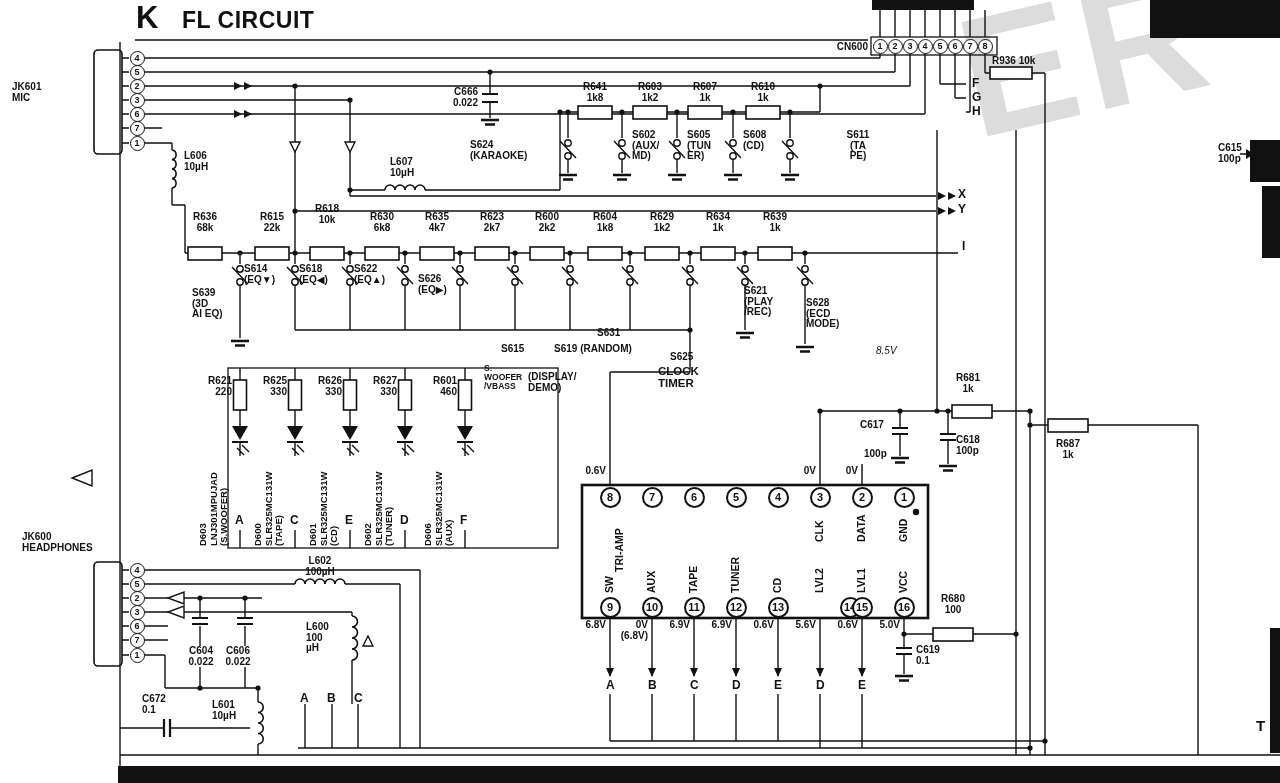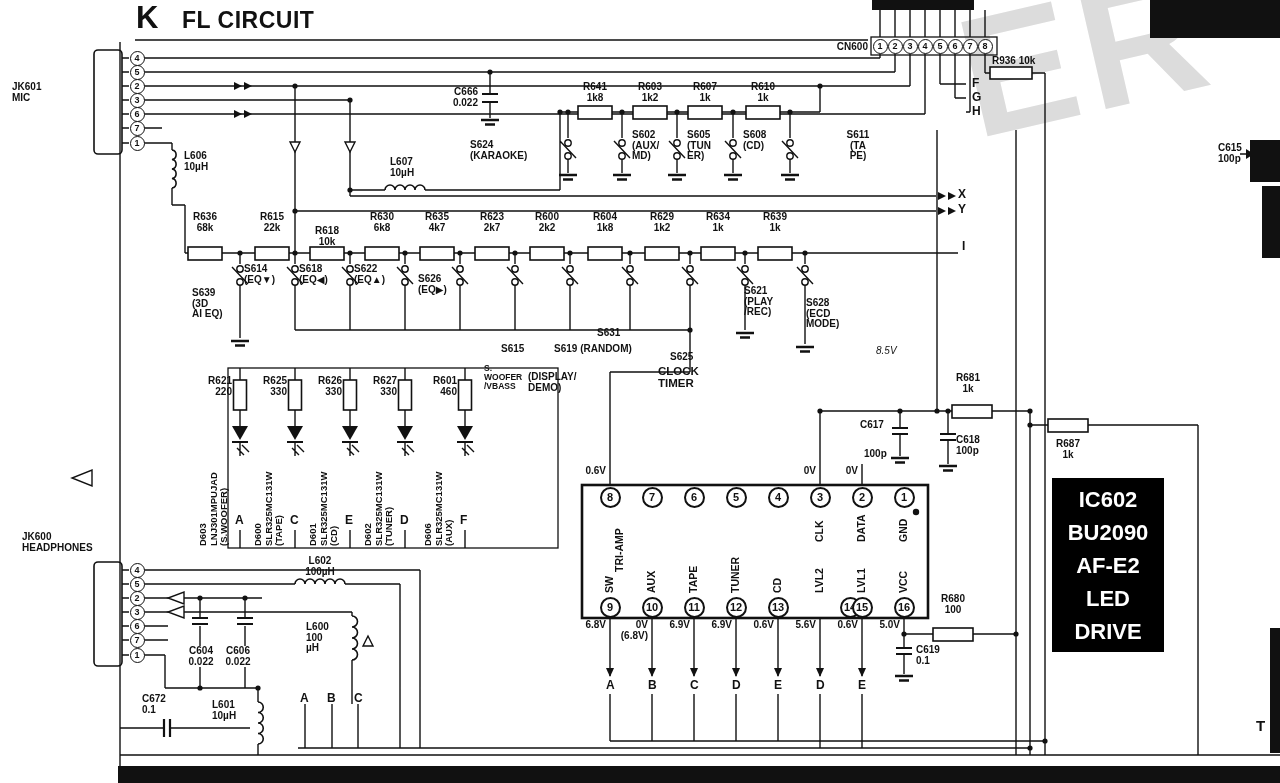--- a/index.html
+++ b/index.html
@@ -276,25 +276,20 @@
 
   <div class="lbl it" style="left:876px;top:346px">8.5V</div>
   <div class="lbl net" style="left:972px;top:77px">F</div>
   <div class="lbl net" style="left:972px;top:91px">G</div>
   <div class="lbl net" style="left:972px;top:105px">H</div>
   <div class="lbl net" style="left:958px;top:188px">X</div>
   <div class="lbl net" style="left:958px;top:203px">Y</div>
   <div class="lbl net" style="left:962px;top:240px">I</div>
   <div class="lbl t3" style="left:1256px;top:718px">T</div>
 
-  <div class="icbox" style="left:1052px;top:478px;width:112px;height:174px">IC602
-BU2090
-AF-E2
-LED
-DRIVE</div>
   <div class="vlbl vsig" style="left:614px;top:572px">TRI-AMP</div>
 
   <div class="pin" style="left: 872.5px; top: 38.5px;">1</div>
     <div class="pin" style="left: 887.5px; top: 38.5px;">2</div>
     <div class="pin" style="left: 902.5px; top: 38.5px;">3</div>
     <div class="pin" style="left: 917.5px; top: 38.5px;">4</div>
     <div class="pin" style="left: 932.5px; top: 38.5px;">5</div>
     <div class="pin" style="left: 947.5px; top: 38.5px;">6</div>
     <div class="pin" style="left: 962.5px; top: 38.5px;">7</div>
     <div class="pin" style="left: 977.5px; top: 38.5px;">8</div>
@@ -330,21 +325,21 @@
 ER)</div>
     <div class="lbl" style="left: 743px; top: 130px; width: 44px;">S608
 (CD)</div>
     <div class="lbl" style="left: 836px; top: 130px; width: 44px; text-align: center;">S611
 (TA
 PE)</div>
     <div class="lbl ctr" style="left: 183px; top: 212px; width: 44px;">R636
 68k</div>
     <div class="lbl ctr" style="left: 250px; top: 212px; width: 44px;">R615
 22k</div>
-    <div class="lbl ctr" style="left: 305px; top: 226px; width: 44px;">R618
+    <div class="lbl ctr" style="left: 305px; top: 204px; width: 44px;">R618
 10k</div>
     <div class="lbl ctr" style="left: 360px; top: 212px; width: 44px;">R630
 6k8</div>
     <div class="lbl ctr" style="left: 415px; top: 212px; width: 44px;">R635
 4k7</div>
     <div class="lbl ctr" style="left: 470px; top: 212px; width: 44px;">R623
 2k7</div>
     <div class="lbl ctr" style="left: 525px; top: 212px; width: 44px;">R600
 2k2</div>
     <div class="lbl ctr" style="left: 583px; top: 212px; width: 44px;">R604

